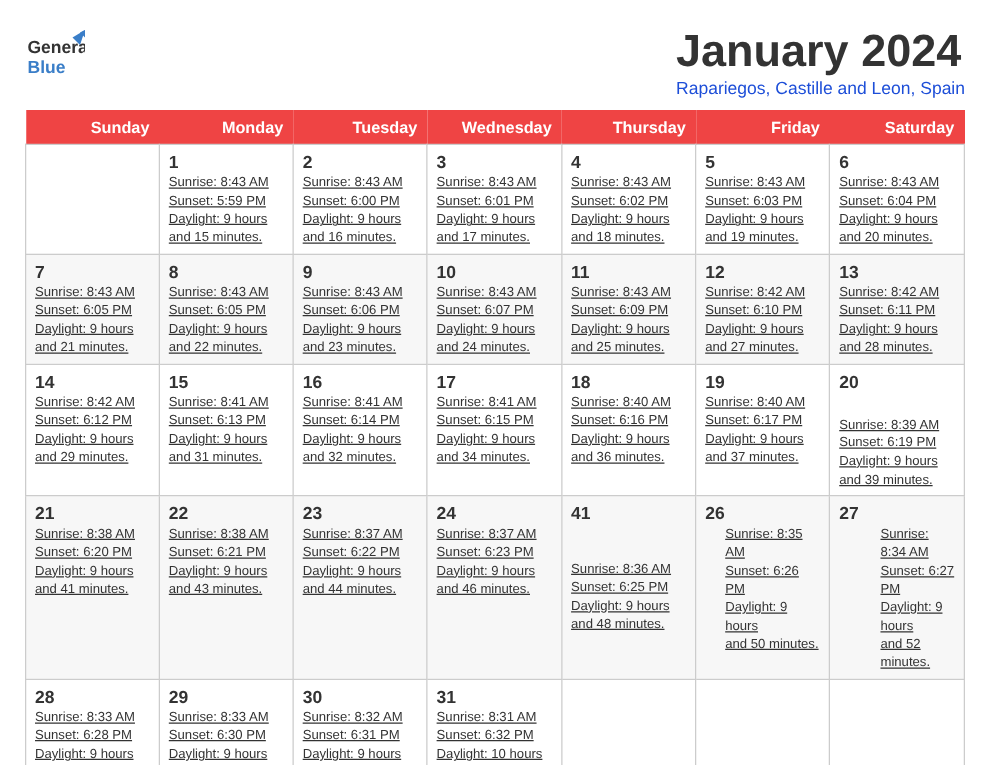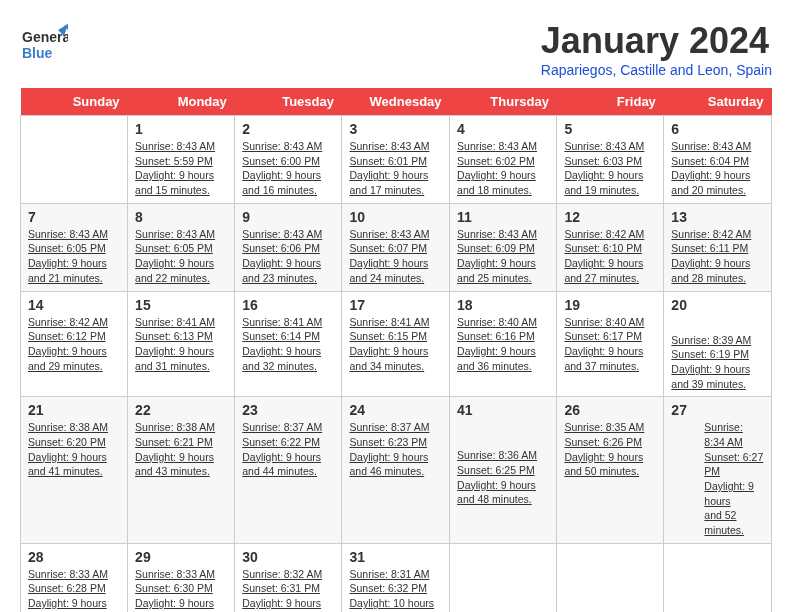--- a/index.html
+++ b/index.html
@@ -286,21 +286,21 @@
         </td>
         <td>
           <div class="day-number">41</div>
           <div class="day-info" style="white-space: pre-line; margin-top: 30px;">Sunrise: 8:36 AM
 Sunset: 6:25 PM
 Daylight: 9 hours
 and 48 minutes.</div>
         </td>
         <td>
           <div class="day-number">26</div>
-          <div class="day-info" style="white-space: pre-line;">Sunrise: 8:35 AM
+          <div class="day-info" style="white-space: pre-line; margin-left: 16px;">Sunrise: 8:35 AM
 Sunset: 6:26 PM
 Daylight: 9 hours
 and 50 minutes.</div>
         </td>
         <td>
           <div class="day-number">27</div>
           <div class="day-info" style="white-space: pre-line; margin-left: 33px;">Sunrise: 8:34 AM
 Sunset: 6:27 PM
 Daylight: 9 hours
 and 52 minutes.</div>

